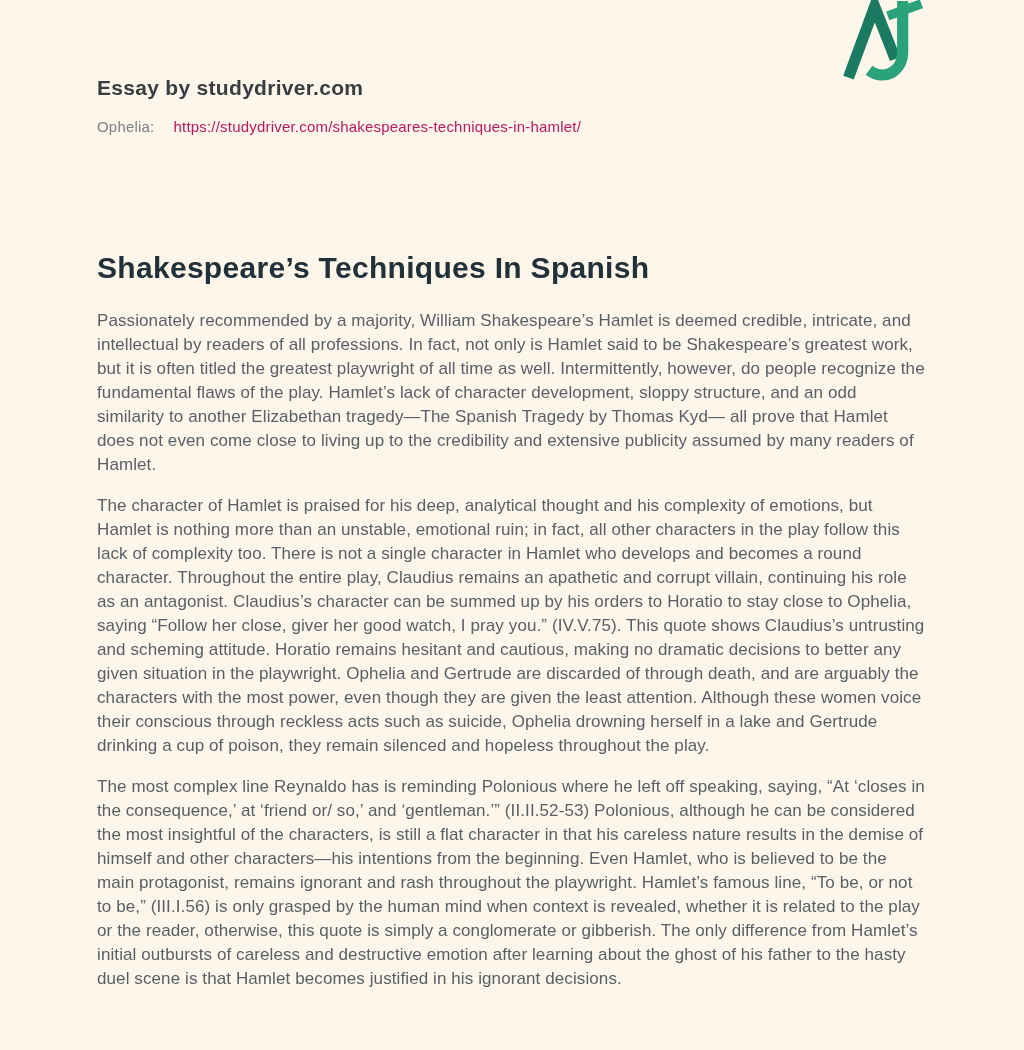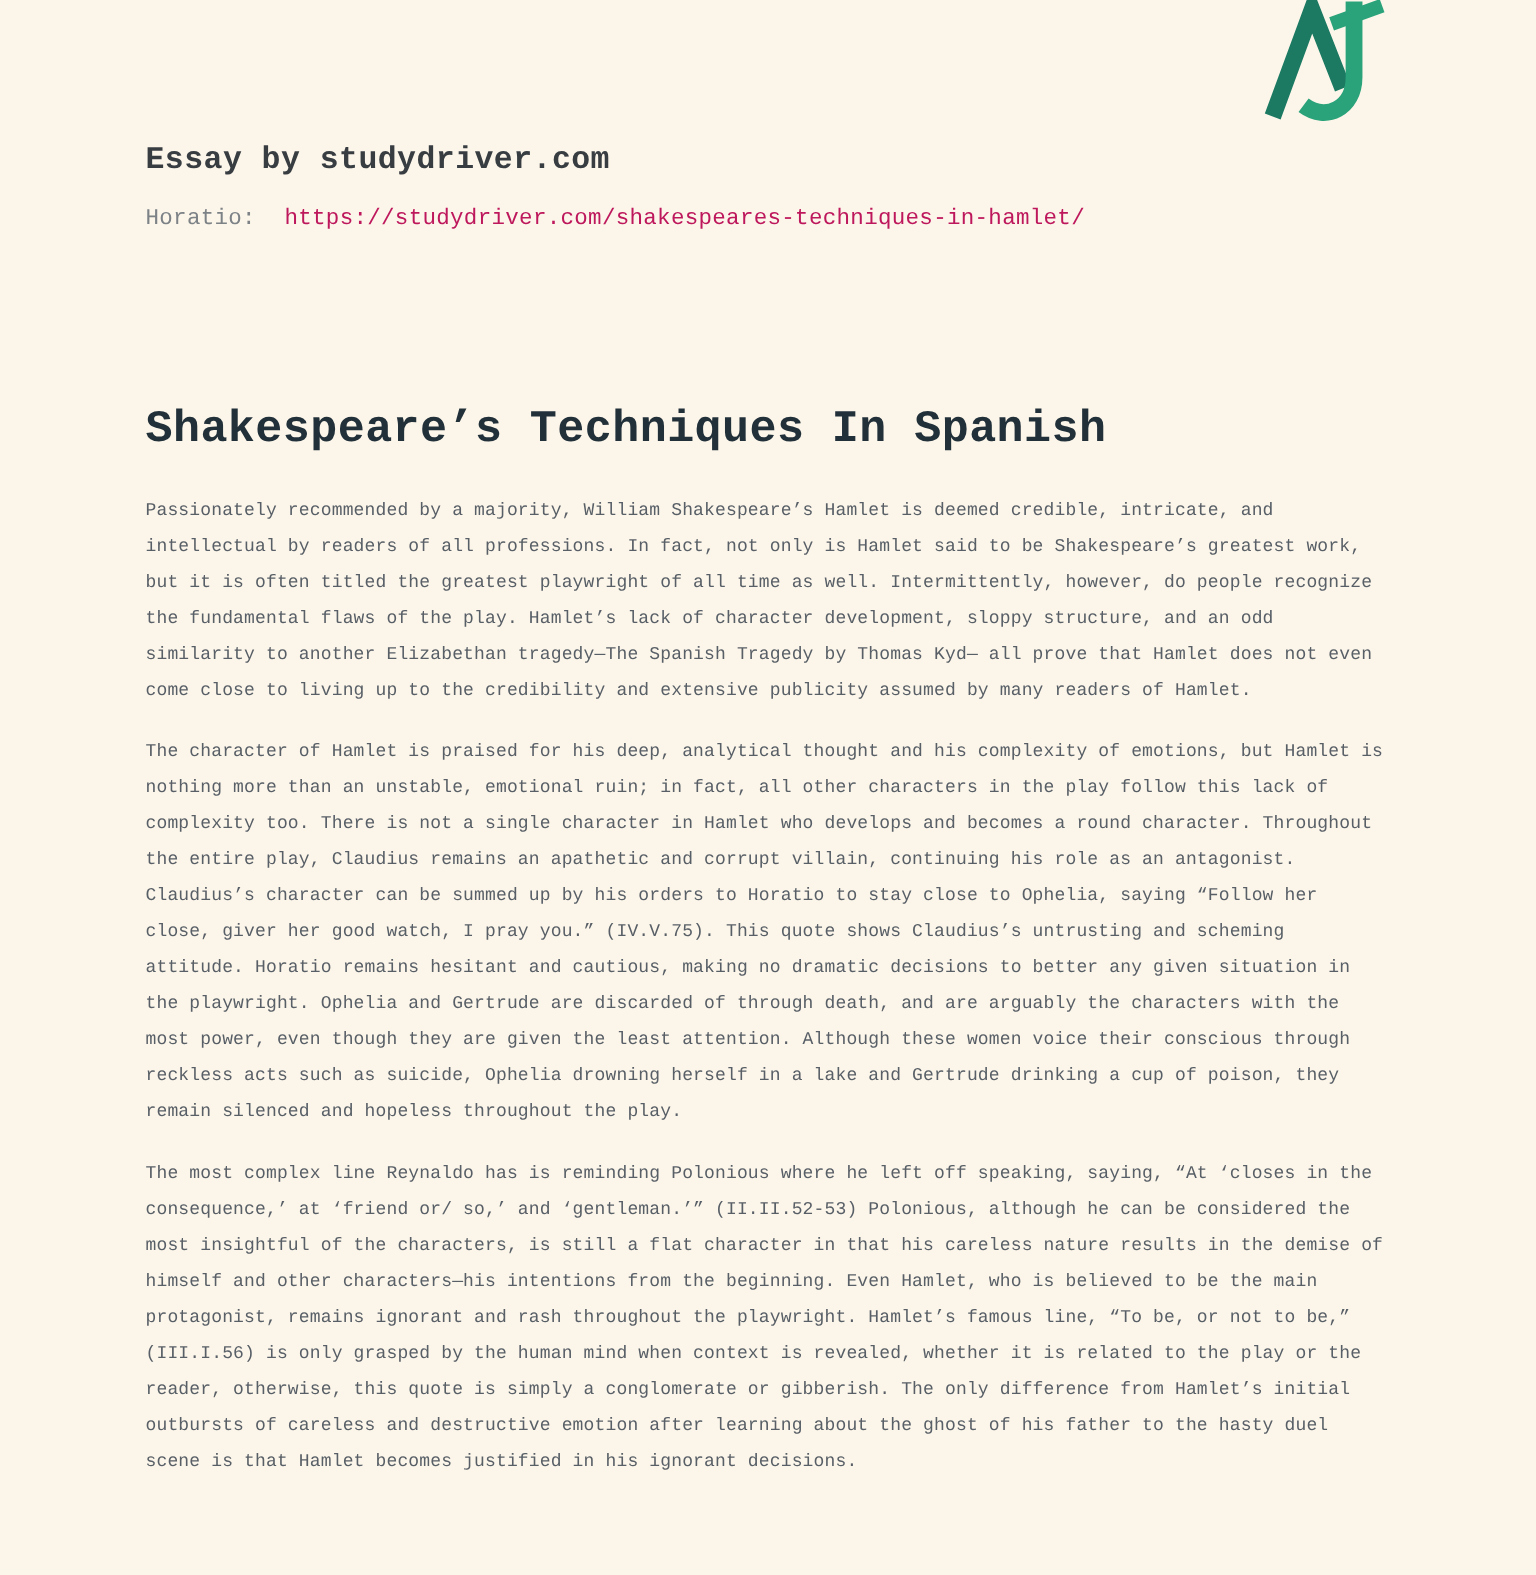--- a/index.html
+++ b/index.html
@@ -7,22 +7,21 @@
     width: 1024px;
     height: 1050px;
     overflow: hidden;
     background: #fcf6ea;
     font-family: "Liberation Sans", "DejaVu Sans", sans-serif;
   }
   .page {
     position: relative;
     width: 830px;
     margin: 0 auto;
-    padding-top: 96px;
-    font-family: Liberation Mono, monospace;
+    padding-top: 76px;
   }
   .byline {
     font-size: 21px;
     font-weight: 700;
     color: #383d42;
     letter-spacing: 0.3px;
   }
   .source {
     margin-top: 18px;
     font-size: 15px;
@@ -48,37 +47,37 @@
     line-height: 38px;
     font-weight: 700;
     color: #22303a;
     letter-spacing: 0.3px;
   }
   .body-text {
     margin-top: 22px;
   }
   .body-text p {
     margin: 0 0 17px 0;
-    font-size: 12px;
+    font-size: 17px;
     line-height: 24px;
     color: #585f66;
     letter-spacing: 0.1px;
     text-align: left;
   }
 </style>
 </head>
 <body>
 
 <div class="page">
 
   <header>
     <div class="byline">Essay by studydriver.com</div>
 
     <div class="source">
-      <span class="source-label">Horatio:</span><a class="source-url" href="#">https://studydriver.com/shakespeares-techniques-in-hamlet/</a>
+      <span class="source-label">Ophelia:</span><a class="source-url" href="#">https://studydriver.com/shakespeares-techniques-in-hamlet/</a>
     </div>
 
     <div class="logo">
       <svg width="86" height="96" viewBox="0 0 92 100">
         <path d="M8 86 L36 10 L58 66" fill="none" stroke="#1c7a63" stroke-width="12"></path>
         <path d="M66 4 L66 58 C66 80 46 90 30 78" fill="none" stroke="#2aa37a" stroke-width="12"></path>
         <path d="M50 20 L86 7" fill="none" stroke="#2aa37a" stroke-width="10"></path>
       </svg>
     </div>
   </header>

